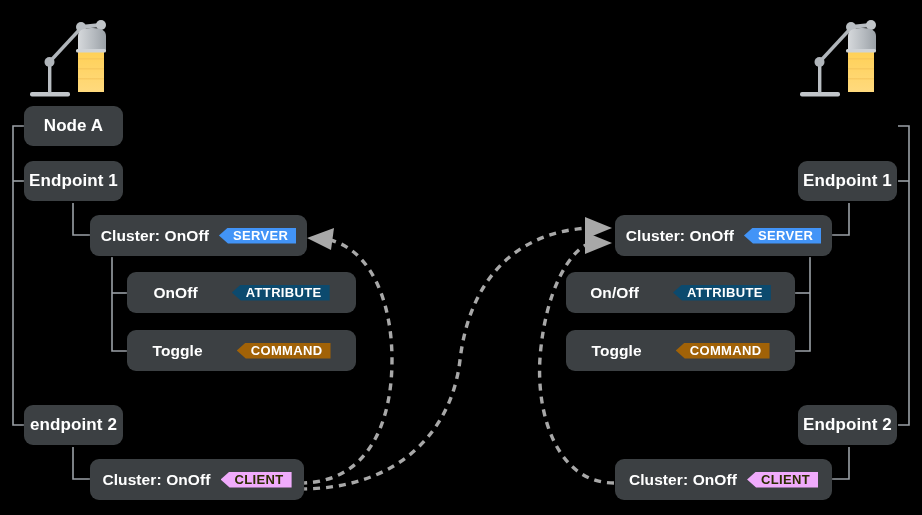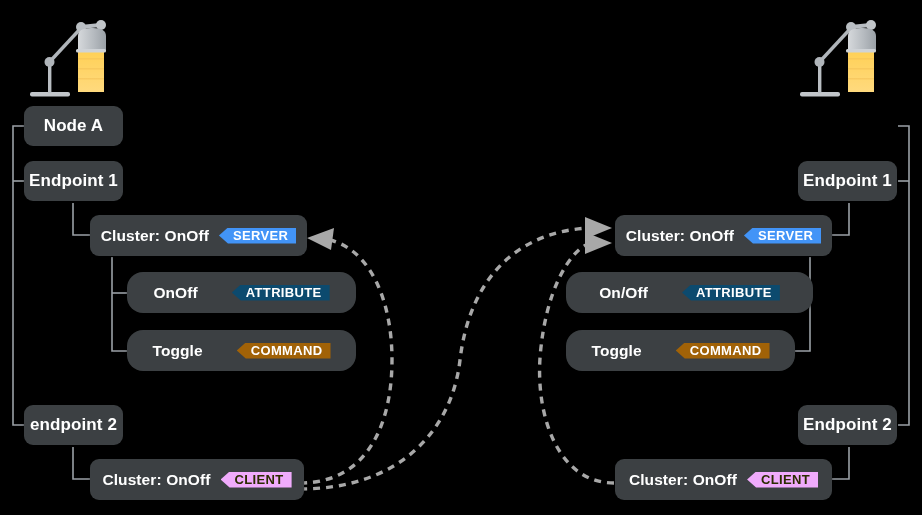--- a/index.html
+++ b/index.html
@@ -58,21 +58,21 @@
     justify-content: center;
     color: #ffffff;
     font-weight: bold;
     letter-spacing: .1px;
     box-shadow: 0 1px 2px rgba(0,0,0,.55);
   }
   .box .label { white-space: nowrap; }
 
   .box.small { font-size: 17px; }
   .box.cluster { font-size: 15.5px; }
-  .box.leaf { font-size: 15.5px; border-radius: 16px; }
+  .box.leaf { font-size: 15.5px; }
 
   
   .box.rowbox {
     justify-content: center;
     gap: 10px;
   }
   .box.leaf.rowbox { gap: 34px; }
 
   
   .badge {
@@ -234,21 +234,21 @@
 
   <div class="box small" style="left:798px; top:161px; width:99px; height:40px;">
     <span class="label">Endpoint 1</span>
   </div>
 
   <div class="box cluster rowbox" style="left:615px; top:215px; width:217px; height:41px;">
     <span class="label">Cluster: OnOff</span>
     <span class="badge server">SERVER</span>
   </div>
 
-  <div class="box leaf rowbox" style="left:566px; top:272px; width:247px; height:41px;">
+  <div class="box leaf rowbox" style="left:566px; top:272px; width:229px; height:41px;">
     <span class="label">On/Off</span>
     <span class="badge attribute">ATTRIBUTE</span>
   </div>
 
   <div class="box leaf rowbox" style="left:566px; top:330px; width:229px; height:41px;">
     <span class="label">Toggle</span>
     <span class="badge command">COMMAND</span>
   </div>
 
   <div class="box small" style="left:798px; top:405px; width:99px; height:40px;">

